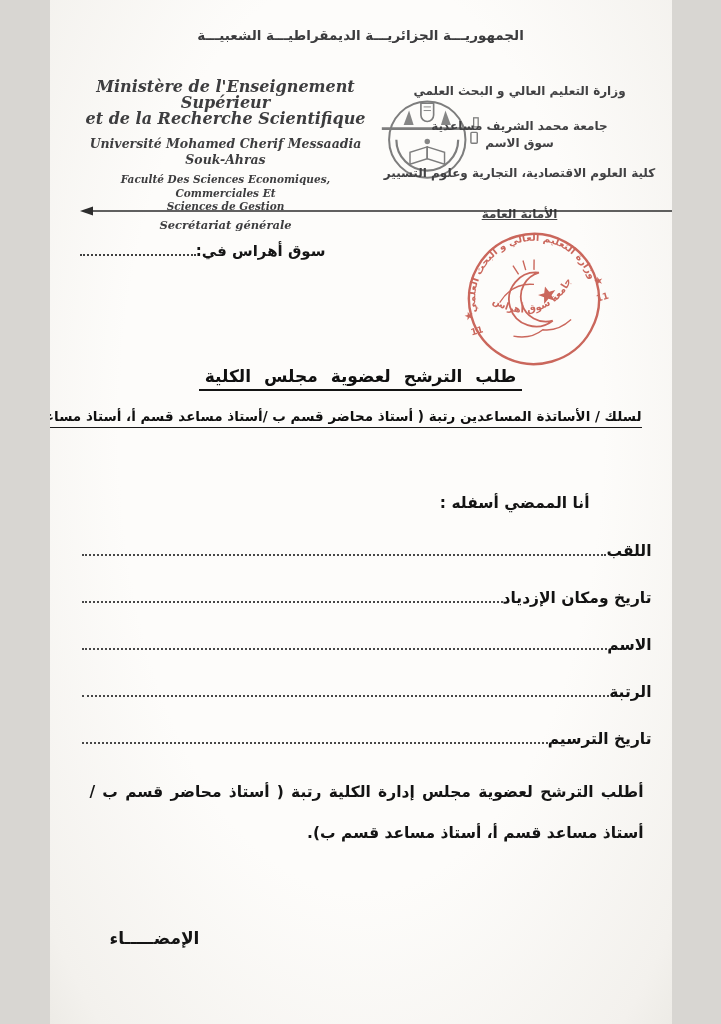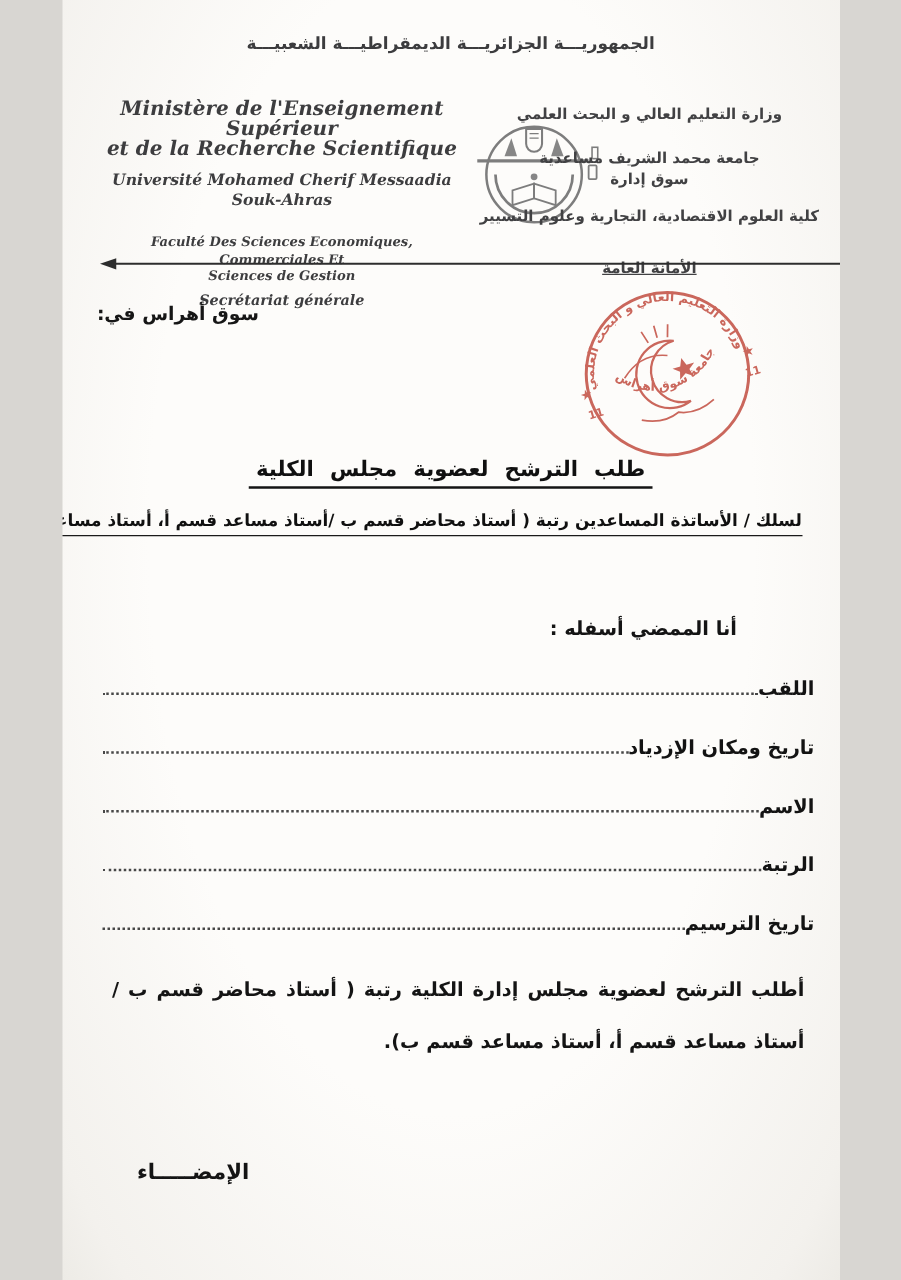--- a/index.html
+++ b/index.html
@@ -14,34 +14,34 @@
   
   .republic-ar{position:absolute;top:27px;left:0;right:0;text-align:center;
     direction:rtl;font-size:13.5px;font-weight:bold;color:#3c3c3e;letter-spacing:.5px;}
   .republic-fr{position:absolute;top:47px;left:0;right:0;text-align:center;
     font-family:"DejaVu Serif", serif;font-style:italic;font-weight:bold;
     font-size:13.5px;color:#3a3a3c;}
   .hdr-left{position:absolute;left:28px;top:79px;width:296px;text-align:center;
     font-family:"DejaVu Serif", serif;font-style:italic;font-weight:bold;color:#3d3d3f;}
   .hdr-left .l1{font-size:16px;line-height:16px;}
   .hdr-left .grp2{margin-top:9px;font-size:12.5px;line-height:16px;}
-  .hdr-left .grp3{margin-top:20px;font-size:10.5px;line-height:13.5px;}
+  .hdr-left .grp3{margin-top:5px;font-size:10.5px;line-height:13.5px;}
   .hdr-left .sec{margin-top:4px;font-size:11.5px;}
   .hdr-right{position:absolute;right:14px;top:84px;width:276px;text-align:center;
     direction:rtl;font-weight:bold;color:#414143;font-size:12px;line-height:15px;}
   .hdr-right .r-univ{margin-top:20px;}
   .hdr-right .r-city{margin-top:2px;}
   .hdr-right .r-fac{margin-top:15px;}
   .hdr-right .r-sec{margin-top:26px;text-decoration:underline;}
   .logo{position:absolute;left:330px;top:80px;}
   .arrow-rule{position:absolute;left:30px;top:203px;}
   
   .date-line{position:absolute;left:28px;top:242px;width:248px;
     display:flex;direction:rtl;align-items:flex-end;
-    font-weight:bold;font-size:15px;color:#161616;flex-direction:column;}
+    font-weight:bold;font-size:15px;color:#161616;}
   .date-line .dots{flex:1;border-bottom:2px dotted #3f3f3f;margin-bottom:4px;margin-left:2px;}
   
   .stamp{position:absolute;left:398px;top:224px;width:172px;height:150px;}
   .stamp svg{transform:rotate(-16deg);}
   
   .doc-title{position:absolute;top:366px;left:0;right:0;text-align:center;direction:rtl;}
   .doc-title span{display:inline-block;font-weight:bold;font-size:17px;color:#101010;
     word-spacing:7px;border-bottom:2.2px solid #141414;padding:0 6px 3px;}
   .doc-subtitle{position:absolute;top:406px;left:30px;right:30px;text-align:center;direction:rtl;}
   .doc-subtitle span{display:inline-block;white-space:nowrap;font-weight:bold;
@@ -95,21 +95,21 @@
         <polygon points="26,46 32,30 37,46"></polygon>
         <polygon points="67,46 72,30 78,46"></polygon>
         <circle cx="52" cy="64" r="3"></circle>
       </g>
     </svg>
   </div>
 
   <div class="hdr-right">
     <div>وزارة التعليم العالي و البحث العلمي</div>
     <div class="r-univ">جامعة محمد الشريف مساعدية</div>
-    <div class="r-city">سوق إدارة</div>
+    <div class="r-city">سوق الاسم</div>
     <div class="r-fac">كلية العلوم الاقتصادية، التجارية وعلوم التسيير</div>
     <div class="r-sec">الأمانة العامة</div>
   </div>
 
   <div class="arrow-rule">
     <svg width="661" height="16" viewBox="0 0 661 16">
       <line x1="10" y1="8" x2="651" y2="8" stroke="#2d2d2d" stroke-width="1.7"></line>
       <polygon points="0,8 13,3.5 13,12.5" fill="#2d2d2d"></polygon>
       <polygon points="661,8 648,3.5 648,12.5" fill="#2d2d2d"></polygon>
     </svg>

